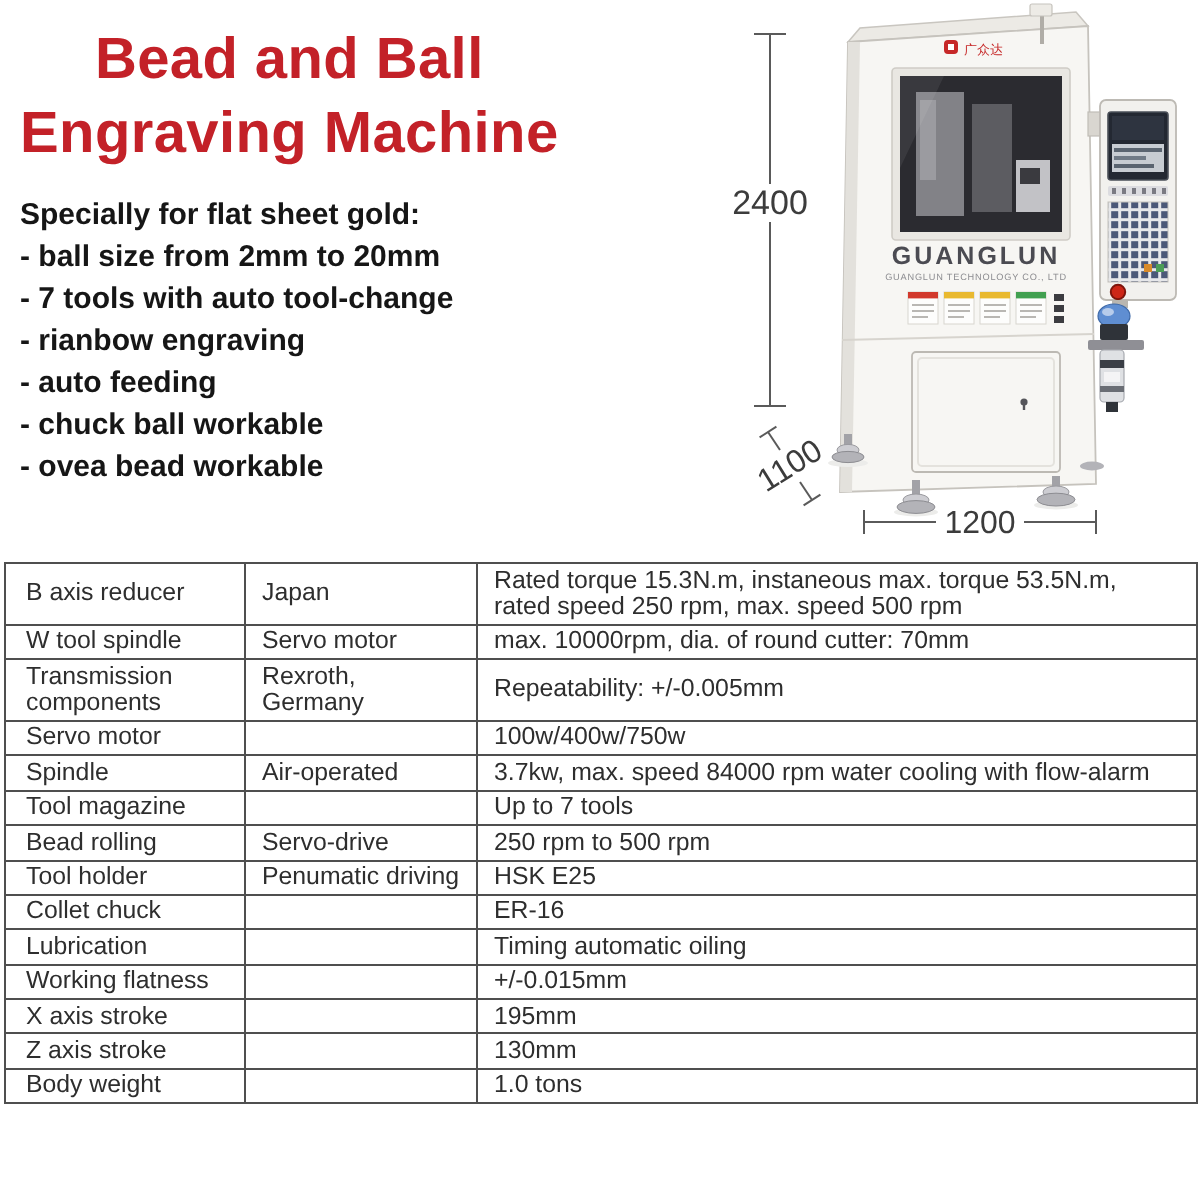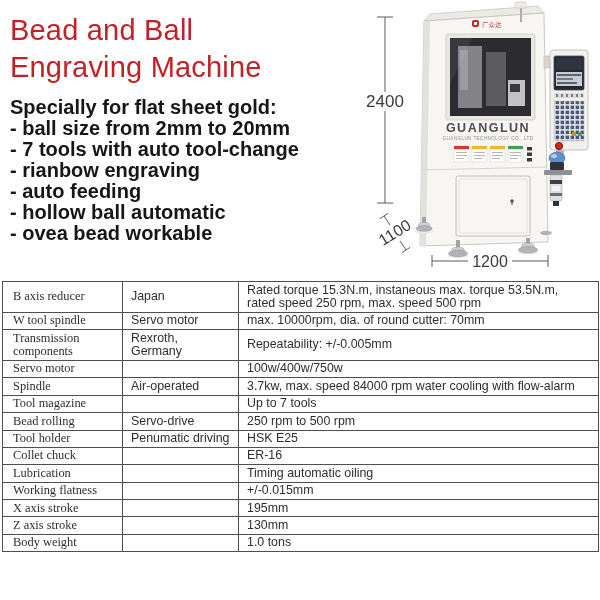--- a/index.html
+++ b/index.html
@@ -4,43 +4,43 @@
 <style>
   * { margin:0; padding:0; box-sizing:border-box; }
   html,body { background:#fff; }
   .page {
     position:relative; width:600px; height:600px; overflow:hidden;
     background:#fff; font-family:"Liberation Sans", sans-serif;
   }
   
   .title {
     position:absolute; left:10px; top:12px;
-    font-size:29px; line-height:37px; font-weight:normal;
-    color:#c32128; letter-spacing:0.2px;
+    font-size:29px; line-height:37px; font-weight:bold;
+    color:#c32128; letter-spacing:0.2px;text-align:center;
   }
   
   .features {
     position:absolute; left:10px; top:97px; width:350px;
-    font-size:20px; line-height:21px; font-weight:bold; color:#161616;
+    font-size:15px; line-height:21px; font-weight:bold; color:#161616;
   }
   .feature-item { white-space:pre; }
   
   .machine-wrap { position:absolute; left:360px; top:0; width:240px; height:276px; }
   svg text { font-family:"Liberation Sans", sans-serif; }
   
   .spec-table {
     position:absolute; left:2px; top:281px; width:596px;
     border-collapse:collapse; table-layout:fixed;
     font-size:12.4px; color:#2e2e2e;
   }
   .spec-table td {
     border:1px solid #4f4f4f; padding:1.5px 8px;
     line-height:1.08; vertical-align:middle; overflow:hidden;
   }
-  .spec-table td.c1 { padding-left:10px; white-space:pre;font-family:Liberation Serif, serif; }
+  .spec-table td.c1 { padding-left:10px; white-space:pre; }
   .spec-table td.c3 { white-space:pre; }
 </style>
 </head>
 <body>
 
 <div class="page">
 
   <h1 class="title">
     <span>Bead and Ball</span><br>
     <span>Engraving Machine</span>
@@ -51,21 +51,21 @@
 
       <div class="feature-item">- ball size from 2mm to 20mm</div>
 
       <div class="feature-item">- 7 tools with auto tool-change</div>
 
       <div class="feature-item">- rianbow engraving</div>
 
       <div class="feature-item">- auto feeding</div>
 
 
-      <div class="feature-item">- hollow ball automatic</div>
+      <div class="feature-item">- chuck ball workable</div>
 
       <div class="feature-item">- ovea bead workable</div>
 
   </div>
 
   <div class="machine-wrap">
     <svg viewBox="0 0 240 275" width="240" height="275">
       <defs>
         <pattern id="keys" width="5" height="5" patternUnits="userSpaceOnUse">
           <rect width="5" height="5" fill="#e6e7ea"></rect>

